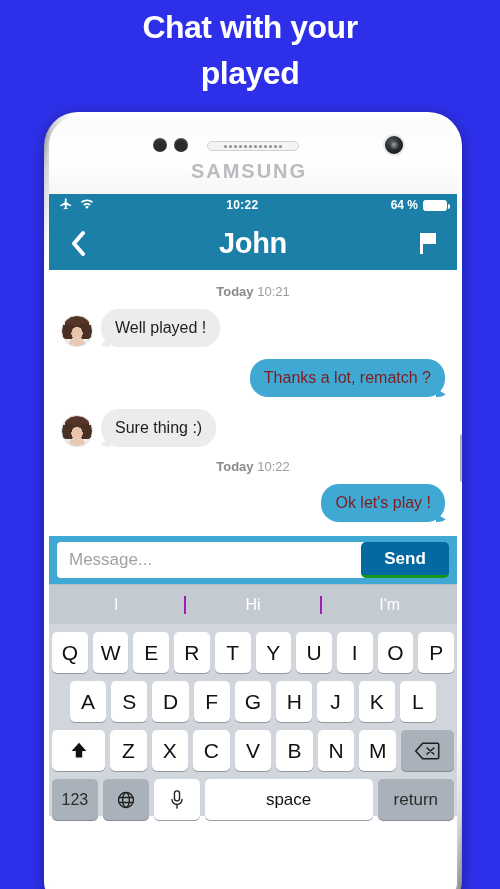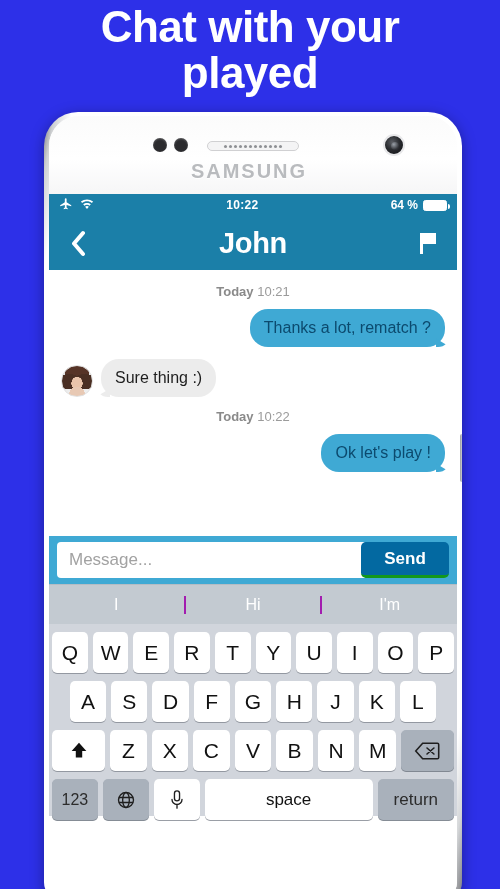--- a/index.html
+++ b/index.html
@@ -10,21 +10,21 @@
     overflow: hidden;
     position: relative;
   }
 
   
   .headline {
     position: absolute;
     top: 4px; left: 0; right: 0;
     text-align: center;
     color: #ffffff;
-    font-size: 44px;
+    font-size: 32px;
     font-weight: bold;
     line-height: 46px;
     letter-spacing: -0.5px;
     z-index: 5;
   }
 
   
   .phone {
     position: absolute;
     left: 44px; top: 112px;
@@ -197,21 +197,21 @@
   .bubble.in::after {
     content:"";
     position:absolute; left:-5px; bottom:0;
     width:14px;height:14px;
     background:#ececec;
     border-radius: 0 0 0 12px;
     clip-path: polygon(0 100%, 100% 100%, 100% 40%);
   }
   .bubble.out {
     background: #3fa9d4;
-    color: #0c4a6e;
+    color: #7f1d1d;
   }
   .bubble.out::after {
     content:"";
     position:absolute; right:-5px; bottom:0;
     width:14px;height:14px;
     background:#3fa9d4;
     border-radius: 0 0 12px 0;
     clip-path: polygon(0 40%, 0 100%, 100% 100%);
   }
 
@@ -381,20 +381,24 @@
         </div>
       </div>
 
       <div class="chat">
 
         <div class="daystamp">
           <b>Today</b>
           <span>10:21</span>
         </div>
 
+        <div class="row">
+          <div class="avatar"></div>
+          <div class="bubble in">Well played !</div>
+        </div>
 
         <div class="row right">
           <div class="bubble out">Thanks a lot, rematch ?</div>
         </div>
 
         <div class="row">
           <div class="avatar"></div>
           <div class="bubble in">Sure thing :)</div>
         </div>
 

